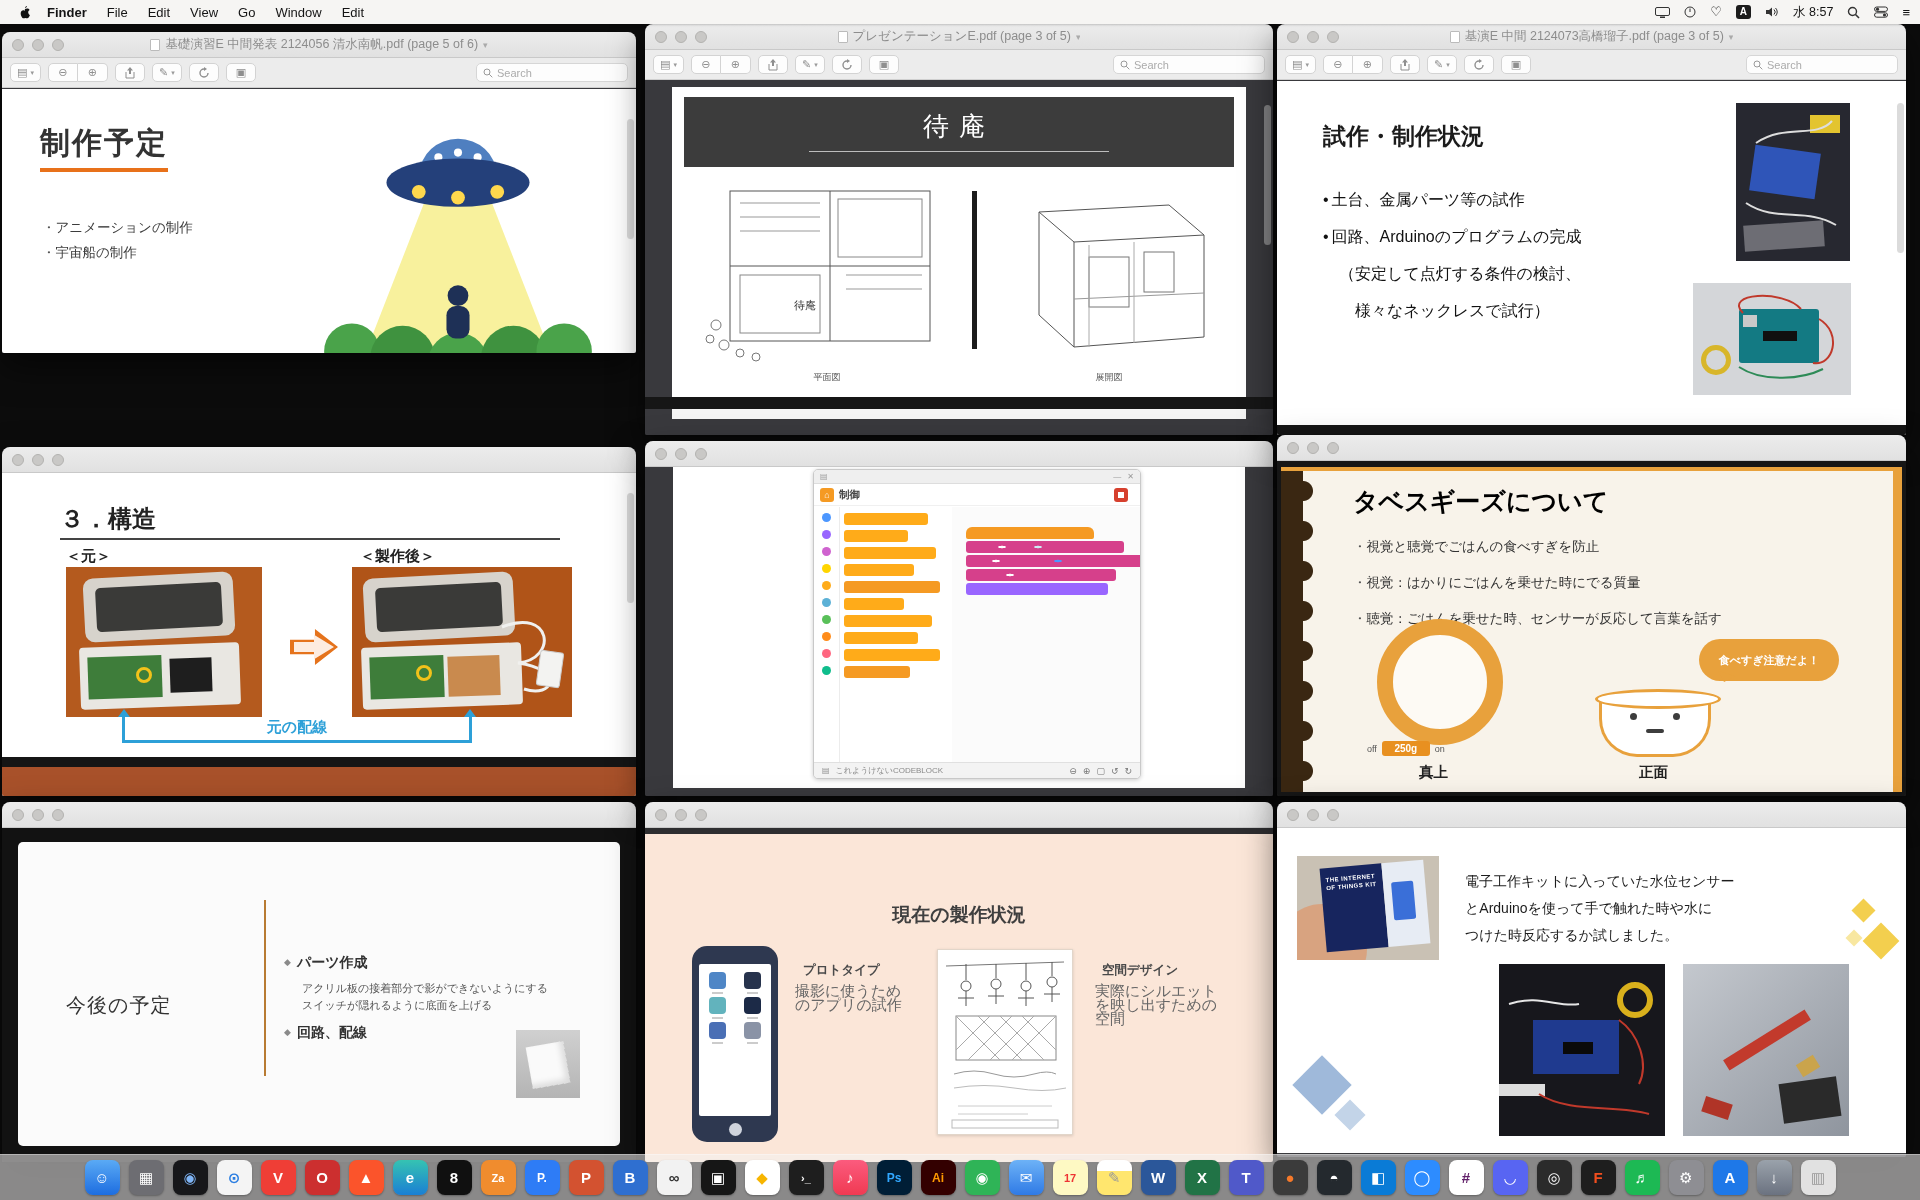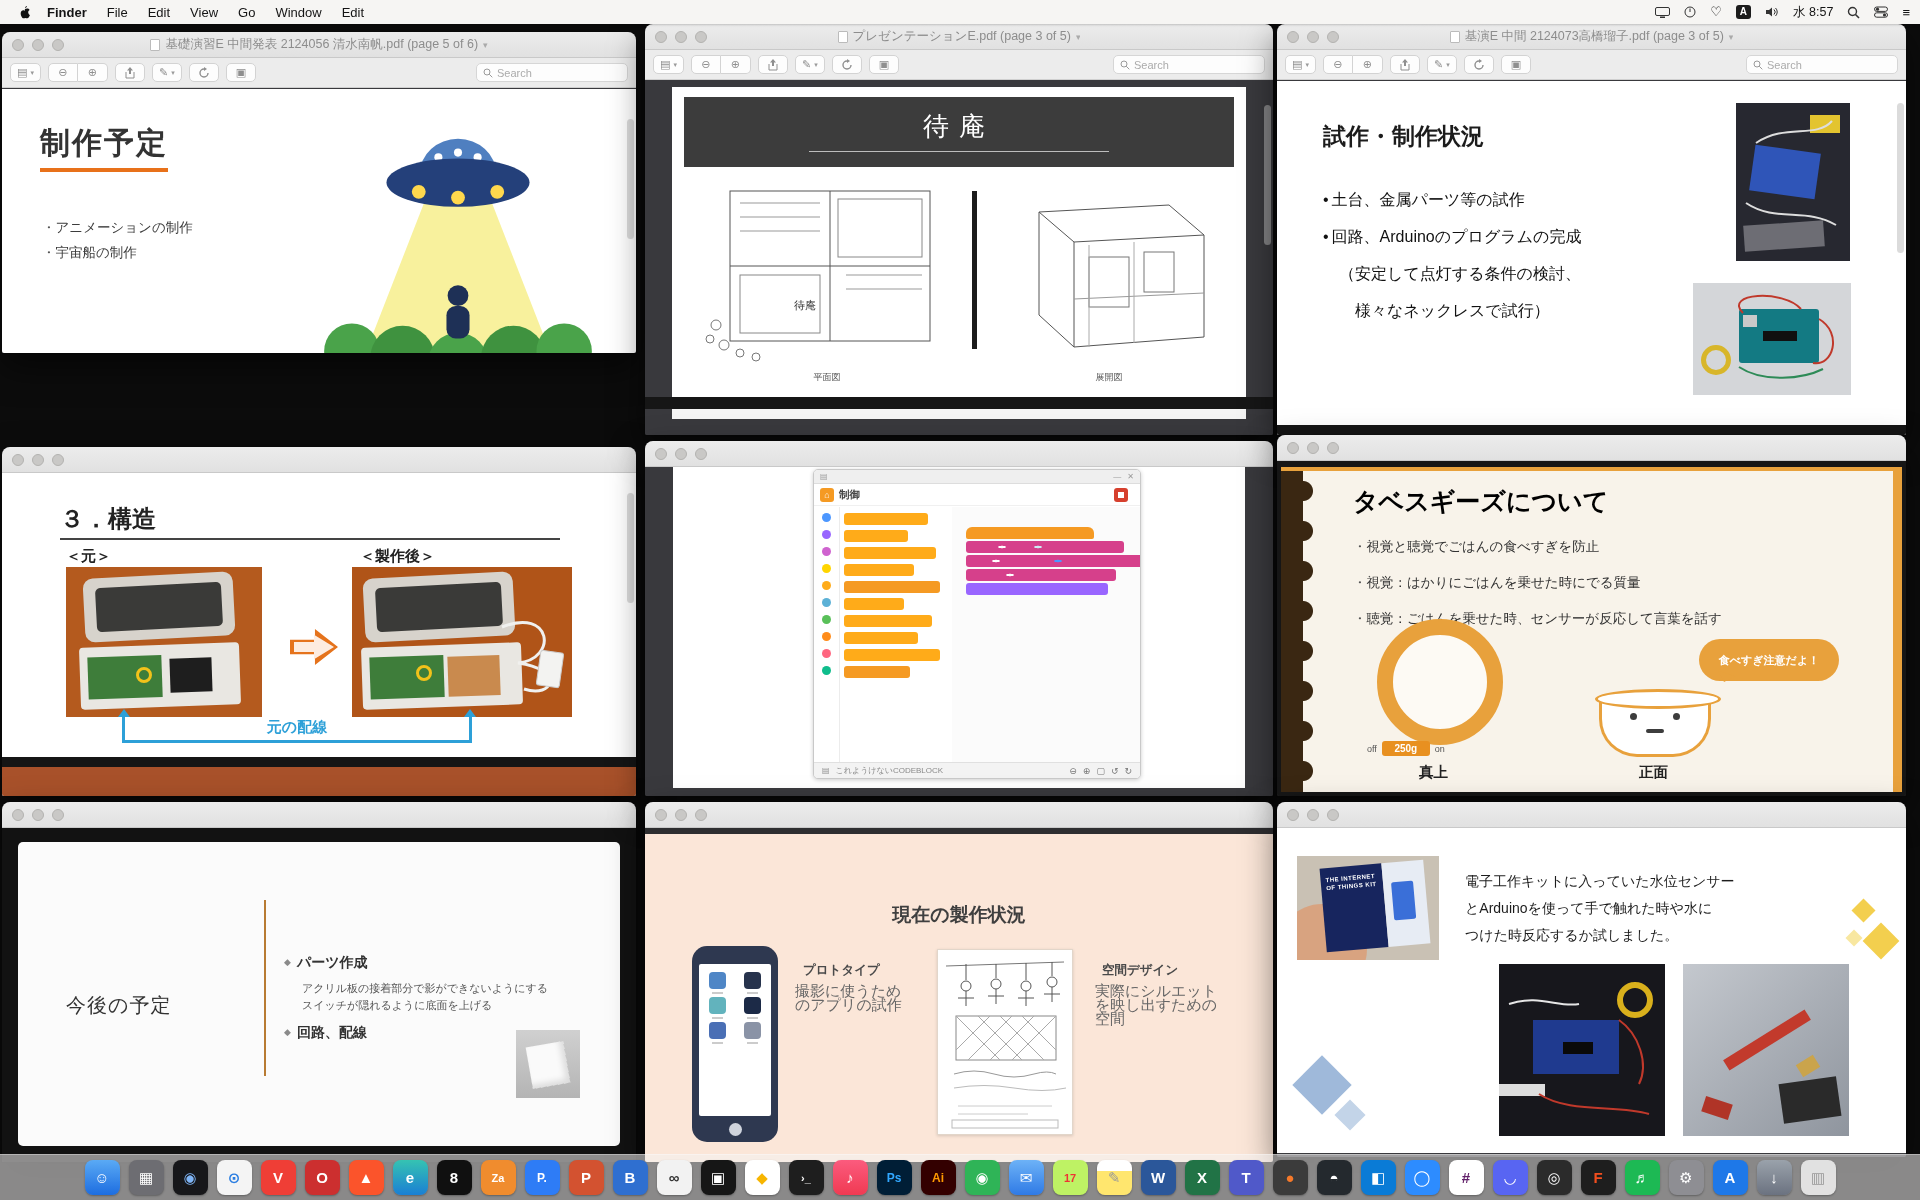--- a/index.html
+++ b/index.html
@@ -861,21 +861,21 @@
       </div>
       <div class="dock-icon" style="background: rgb(51, 0, 0); color: rgb(255, 154, 0); font-size: 12px;">
         <span>Ai</span>
       </div>
       <div class="dock-icon" style="background: rgb(47, 180, 87);">
         <span>◉</span>
       </div>
       <div class="dock-icon" style="background: linear-gradient(rgb(109, 178, 247), rgb(47, 122, 229));">
         <span>✉</span>
       </div>
-      <div class="dock-icon" style="background: #bef264; color: rgb(238, 51, 51); font-size: 11px;">
+      <div class="dock-icon" style="background: #fef9c3; color: rgb(238, 51, 51); font-size: 11px;">
         <span>17</span>
       </div>
       <div class="dock-icon" style="background: linear-gradient(rgb(255, 255, 255) 30%, rgb(255, 230, 110) 30%); color: rgb(153, 153, 153);">
         <span>✎</span>
       </div>
       <div class="dock-icon" style="background: rgb(43, 87, 154);">
         <span>W</span>
       </div>
       <div class="dock-icon" style="background: rgb(33, 115, 70);">
         <span>X</span>

